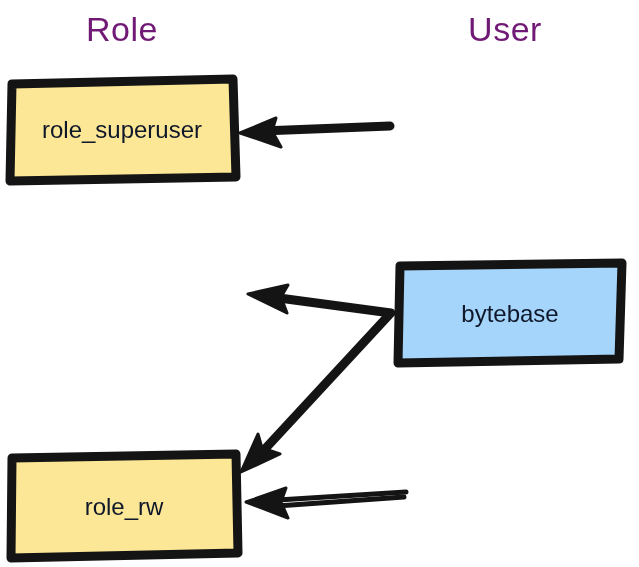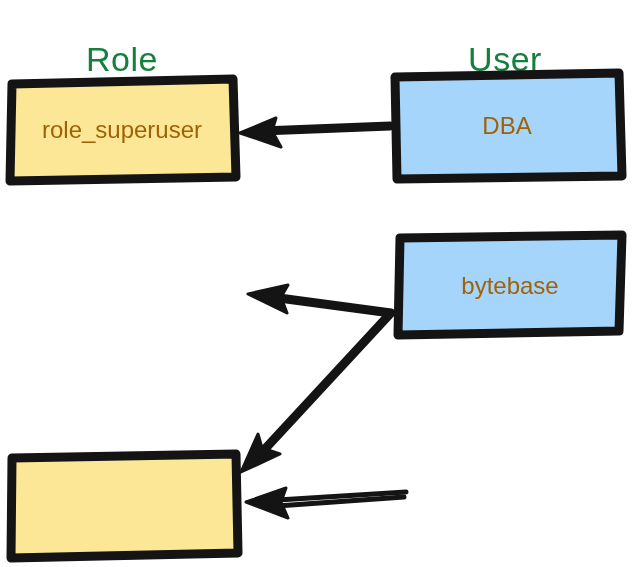--- a/index.html
+++ b/index.html
@@ -15,61 +15,60 @@
     position: relative;
     width: 639px;
     height: 567px;
     background: #ffffff;
     overflow: hidden;
   }
   .column-header {
     position: absolute;
     font-size: 34px;
     font-weight: 400;
-    color: #15803d;
+    color: #701a75;
     letter-spacing: 0.5px;
     text-align: center;
     white-space: nowrap;
     font-family: "Liberation Sans", sans-serif;
-    margin-top: 30px;
   }
   #header-role  { left: 42px;  top: 10px; width: 160px; }
   #header-user  { left: 425px; top: 10px; width: 160px; }
 
   .node {
     position: absolute;
     display: flex;
     align-items: center;
     justify-content: center;
     box-sizing: border-box;
   }
   .node-label {
     position: relative;
     z-index: 3;
     font-size: 24px;
-    color: #a16207;
+    color: #0f172a;
     white-space: nowrap;
     font-family: "Liberation Sans", sans-serif;
     pointer-events: none;
   }
   .node svg.node-shape {
     position: absolute;
     left: 0;
     top: 0;
     width: 100%;
     height: 100%;
     overflow: visible;
     z-index: 1;
   }
 
   
   #node-role-superuser { left: 6px;   top: 76px;  width: 232px; height: 108px; }
   #node-dba            { left: 390px; top: 70px;  width: 234px; height: 112px; }
   #node-role-migration { left: 3px;   top: 250px; width: 236px; height: 110px; }
-  #node-bytebase       { left: 394px; top: 232px; width: 232px; height: 108px; }
+  #node-bytebase       { left: 394px; top: 260px; width: 232px; height: 108px; }
   #node-role-rw        { left: 6px;   top: 452px; width: 236px; height: 110px; }
   #node-app            { left: 405px; top: 455px; width: 230px; height: 108px; }
 
   svg#edge-layer {
     position: absolute;
     left: 0;
     top: 0;
     width: 639px;
     height: 567px;
     z-index: 2;
@@ -120,38 +119,32 @@
   </svg>
 
   <div class="node" id="node-role-superuser">
     <svg class="node-shape" viewBox="0 0 232 108" preserveAspectRatio="none" xmlns="http://www.w3.org/2000/svg">
       <path d="M 6 8 L 227 3 L 230 101 L 4 105 Z" fill="#FBE795"></path>
       <path d="M 6 8 L 227 3 L 230 101 L 4 105 Z" fill="none" stroke="#141414" stroke-width="9" stroke-linejoin="round" stroke-linecap="round"></path>
     </svg>
     <span class="node-label">role_superuser</span>
   </div>
 
-  <div class="node" id="node-dba">
-    <svg class="node-shape" viewBox="0 0 234 112" preserveAspectRatio="none" xmlns="http://www.w3.org/2000/svg">
-      <path d="M 5 7 L 229 3 L 232 106 L 7 109 Z" fill="#A6D5FB"></path>
-      <path d="M 5 7 L 229 3 L 232 106 L 7 109 Z" fill="none" stroke="#141414" stroke-width="9" stroke-linejoin="round" stroke-linecap="round"></path>
-    </svg>
-    <span class="node-label">DBA</span>
-  </div>
 
 
   <div class="node" id="node-bytebase">
     <svg class="node-shape" viewBox="0 0 232 108" preserveAspectRatio="none" xmlns="http://www.w3.org/2000/svg">
       <path d="M 6 6 L 228 3 L 225 99 L 4 103 Z" fill="#A6D5FB"></path>
       <path d="M 6 6 L 228 3 L 225 99 L 4 103 Z" fill="none" stroke="#141414" stroke-width="9" stroke-linejoin="round" stroke-linecap="round"></path>
     </svg>
     <span class="node-label">bytebase</span>
   </div>
 
   <div class="node" id="node-role-rw">
     <svg class="node-shape" viewBox="0 0 236 110" preserveAspectRatio="none" xmlns="http://www.w3.org/2000/svg">
       <path d="M 6 6 L 230 2 L 232 101 L 5 106 Z" fill="#FBE795"></path>
       <path d="M 6 6 L 230 2 L 232 101 L 5 106 Z" fill="none" stroke="#141414" stroke-width="9" stroke-linejoin="round" stroke-linecap="round"></path>
     </svg>
+    <span class="node-label">role_rw</span>
   </div>
 
 
 </div>
 
 </body></html>

